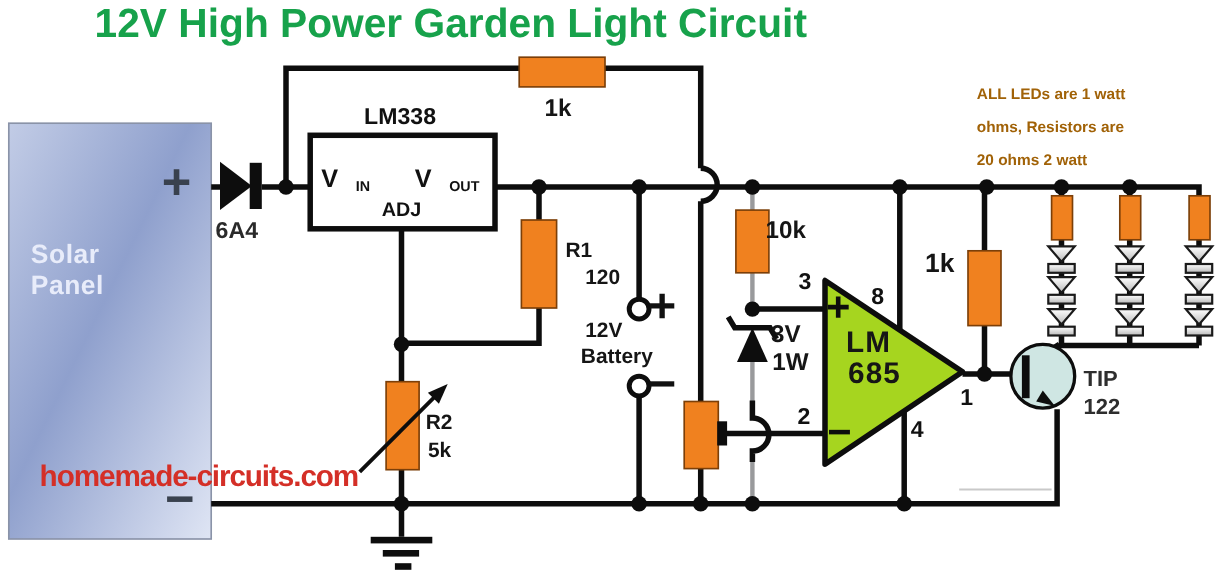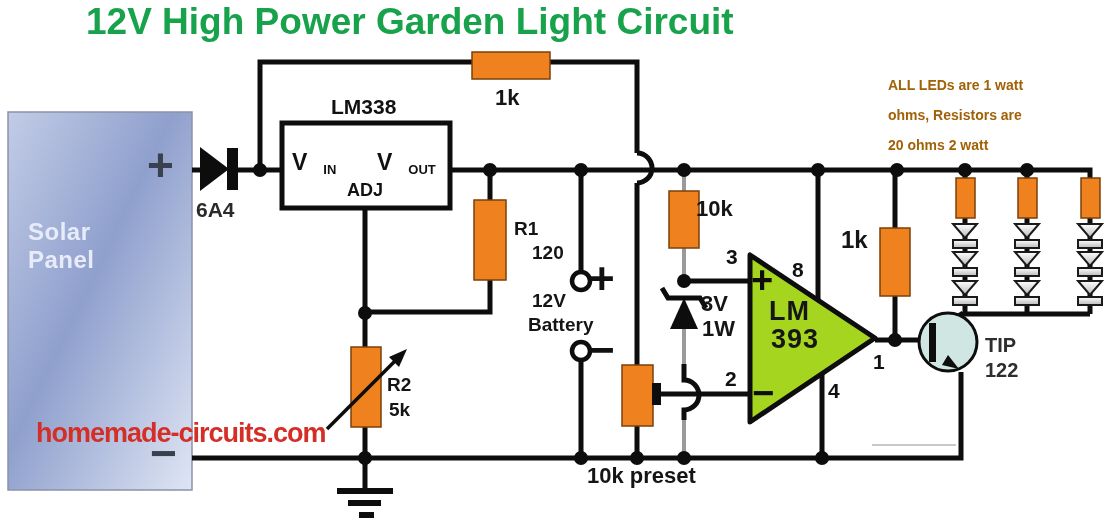--- a/index.html
+++ b/index.html
@@ -210,21 +210,20 @@
   <div class="lbl comp s21" style="left:702px;top:318px;">1W</div>
 
   <div class="lbl pin" style="left:726px;top:246px;">3</div>
   <div class="lbl pin" style="left:725px;top:368px;">2</div>
   <div class="lbl pin" style="left:792px;top:259px;">8</div>
   <div class="lbl pin" style="left:828px;top:380px;">4</div>
   <div class="lbl pin" style="left:873px;top:351px;">1</div>
   <div class="lbl opsign" style="left:751px;top:261px;">+</div>
   <div class="lbl opsign" style="left:752px;top:374px;">−</div>
   <div class="lbl opname" style="left:769px;top:298px;">LM</div>
-  <div class="lbl opname" style="left:771px;top:326px;">393</div>
+  <div class="lbl opname" style="left:771px;top:326px;">685</div>
 
   <div class="lbl comp s24" style="left:841px;top:228px;">1k</div>
 
   <div class="lbl comp s20" style="left:985px;top:335px;">TIP</div>
   <div class="lbl comp s20" style="left:985px;top:360px;">122</div>
 
-  <div class="lbl comp s22" style="left:587px;top:465px;">10k preset</div>
 </div>
 
 </body></html>

